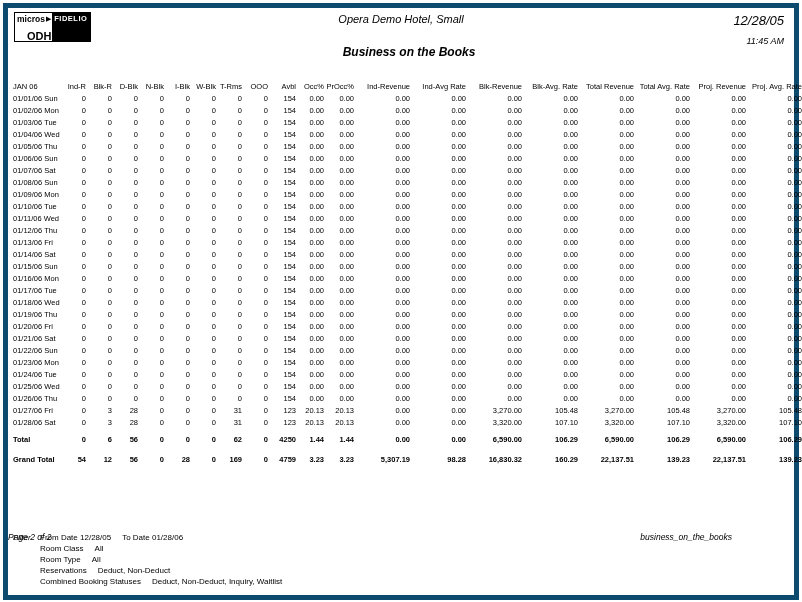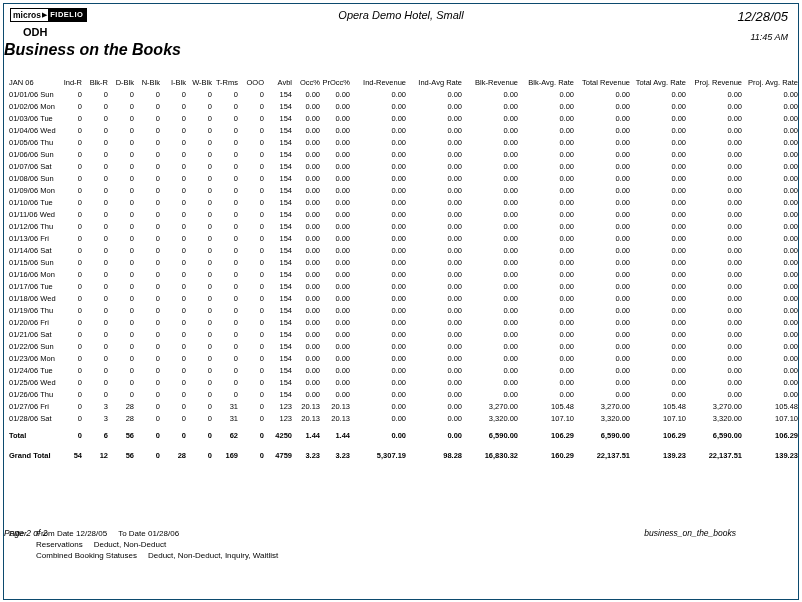--- a/index.html
+++ b/index.html
@@ -1,31 +1,31 @@
 <!DOCTYPE html>
 <html><head>
 <meta charset="utf-8">
 <style>
   html,body{margin:0;padding:0;}
   body{width:802px;height:602px;background:#ffffff;position:relative;
        font-family:"Liberation Sans",sans-serif;color:#000;overflow:hidden;}
-  .page{position:absolute;left:3px;top:3px;right:3px;bottom:2px;border:1px solid #0c4a6e;background:#fff;}
+  .page{position:absolute;left:3px;top:3px;right:3px;bottom:2px;border:5px solid #0c4a6e;background:#fff;}
 
   
   .logo{position:absolute;left:6px;top:4px;display:inline-flex;border:1px solid #000;
         font-size:8.5px;line-height:12px;align-items:stretch;}
   .logo-micros{background:#fff;color:#000;padding:0 0 0 2px;font-weight:bold;}
   .logo-arrow{background:#fff;color:#000;font-size:7px;line-height:12px;padding:0 1px;}
-  .logo-fidelio{background:#000;color:#fff;padding:0 3px 0 2px;font-weight:bold;font-size:7.5px;letter-spacing:.5px;}
+  .logo-fidelio{background:#000;color:#fff;padding:0 3px 16px 2px;font-weight:bold;font-size:7.5px;letter-spacing:.5px;}
   .prop-code{position:absolute;left:19px;top:22px;font-weight:bold;font-size:11px;}
   .hotel-name{position:absolute;top:5px;left:0;right:0;text-align:center;font-style:italic;font-size:11px;}
   .print-date{position:absolute;top:5px;right:10px;font-style:italic;font-size:13px;}
   .print-time{position:absolute;top:28px;right:10px;font-style:italic;font-size:9px;}
-  .report-title{position:absolute;top:37px;left:0;right:0;text-align:left;
-                font-style:italic;font-weight:bold;font-size:16px;}
+  .report-title{position:absolute;top:37px;left:16px;right:0;text-align:center;
+                font-style:italic;font-weight:bold;font-size:12px;}
 
   
   table.bob{position:absolute;left:3px;top:72px;width:792px;border-collapse:collapse;
             table-layout:fixed;font-size:7.5px;}
   .bob th,.bob td{padding:0 1px 0 0;font-weight:normal;white-space:nowrap;overflow:hidden;
                   height:12px;line-height:12px;text-align:right;}
   .bob th:first-child,.bob td:first-child{text-align:left;padding-left:2px;}
   .bob thead th{height:13px;}
   .bob tr.bold td{font-weight:bold;}
   .bob tr.spacer td{height:5px;line-height:5px;}
@@ -770,19 +770,21 @@
           <td>139.23</td>
           <td>22,137.51</td>
           <td>139.23</td>
         </tr>
       </tbody>
   </table>
 
   <div class="filter-label">Filter</div>
   <div class="filter-block">
       <div class="filter-line"><span>From Date 12/28/05</span><span>To Date 01/28/06</span></div>
+      <div class="filter-line"><span>Room Class</span><span>All</span></div>
+      <div class="filter-line"><span>Room Type</span><span>All</span></div>
       <div class="filter-line"><span>Reservations</span><span>Deduct, Non-Deduct</span></div>
       <div class="filter-line"><span>Combined Booking Statuses</span><span>Deduct, Non-Deduct, Inquiry, Waitlist</span></div>
     </div>
   <div class="page-number">Page 2 of 2</div>
   <div class="report-file">business_on_the_books</div>
 
 </div>
 
 </body></html>

